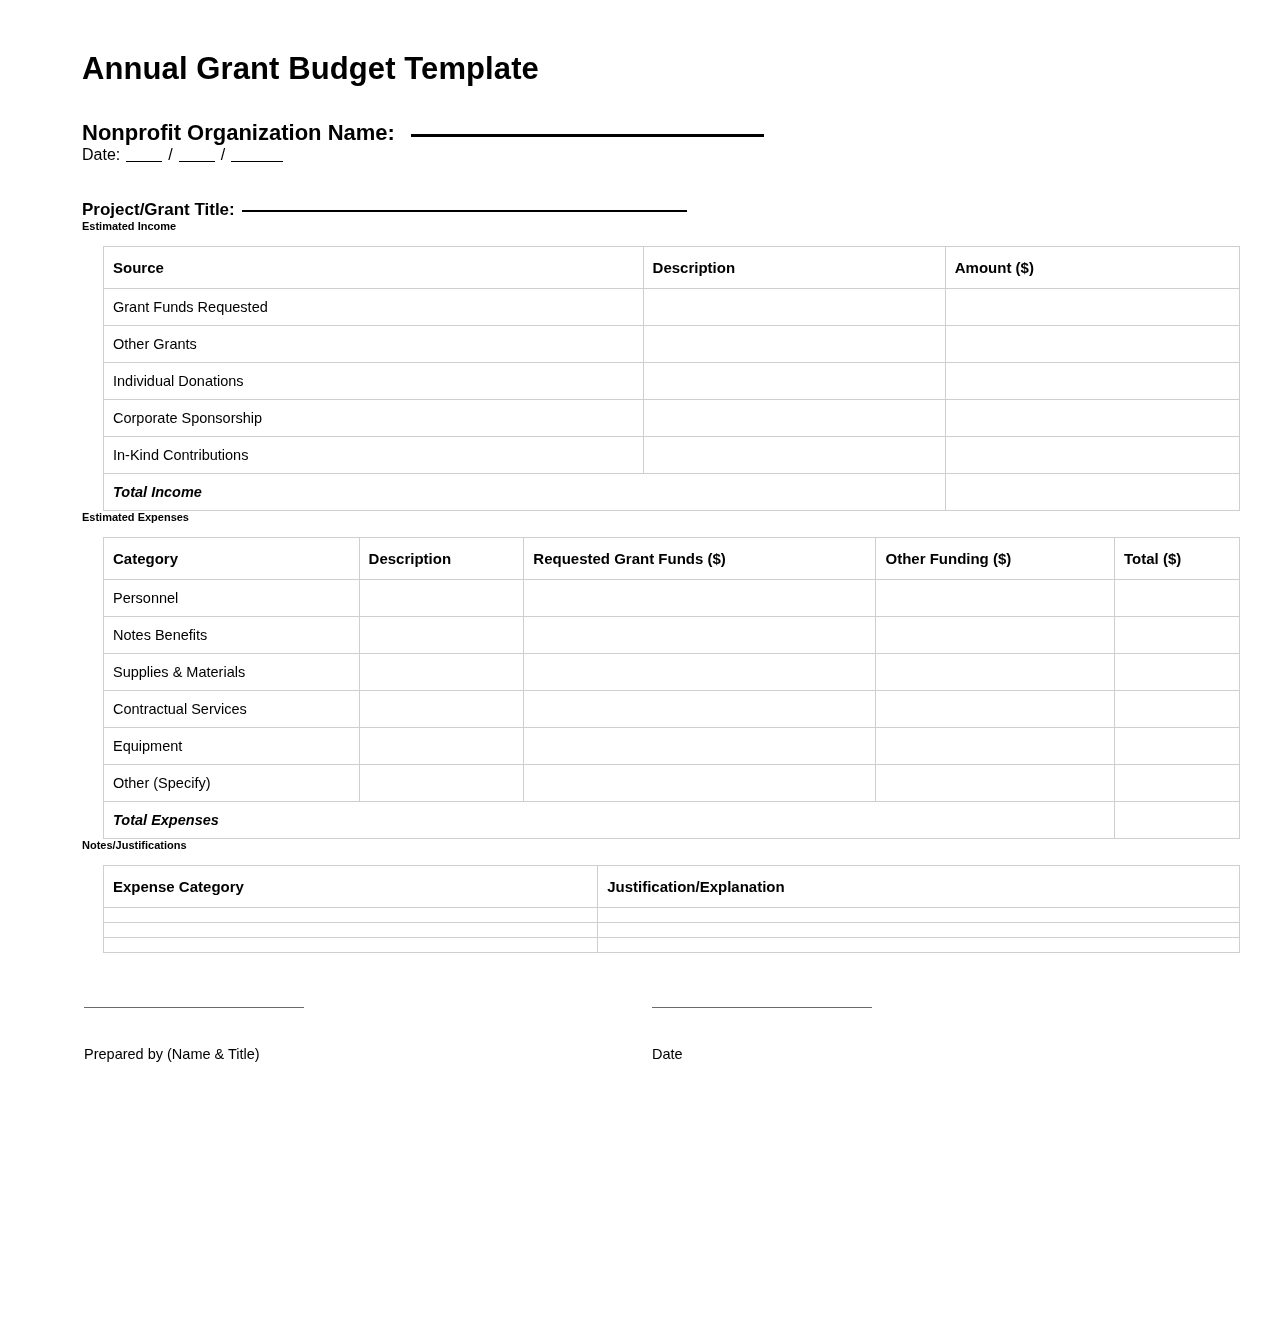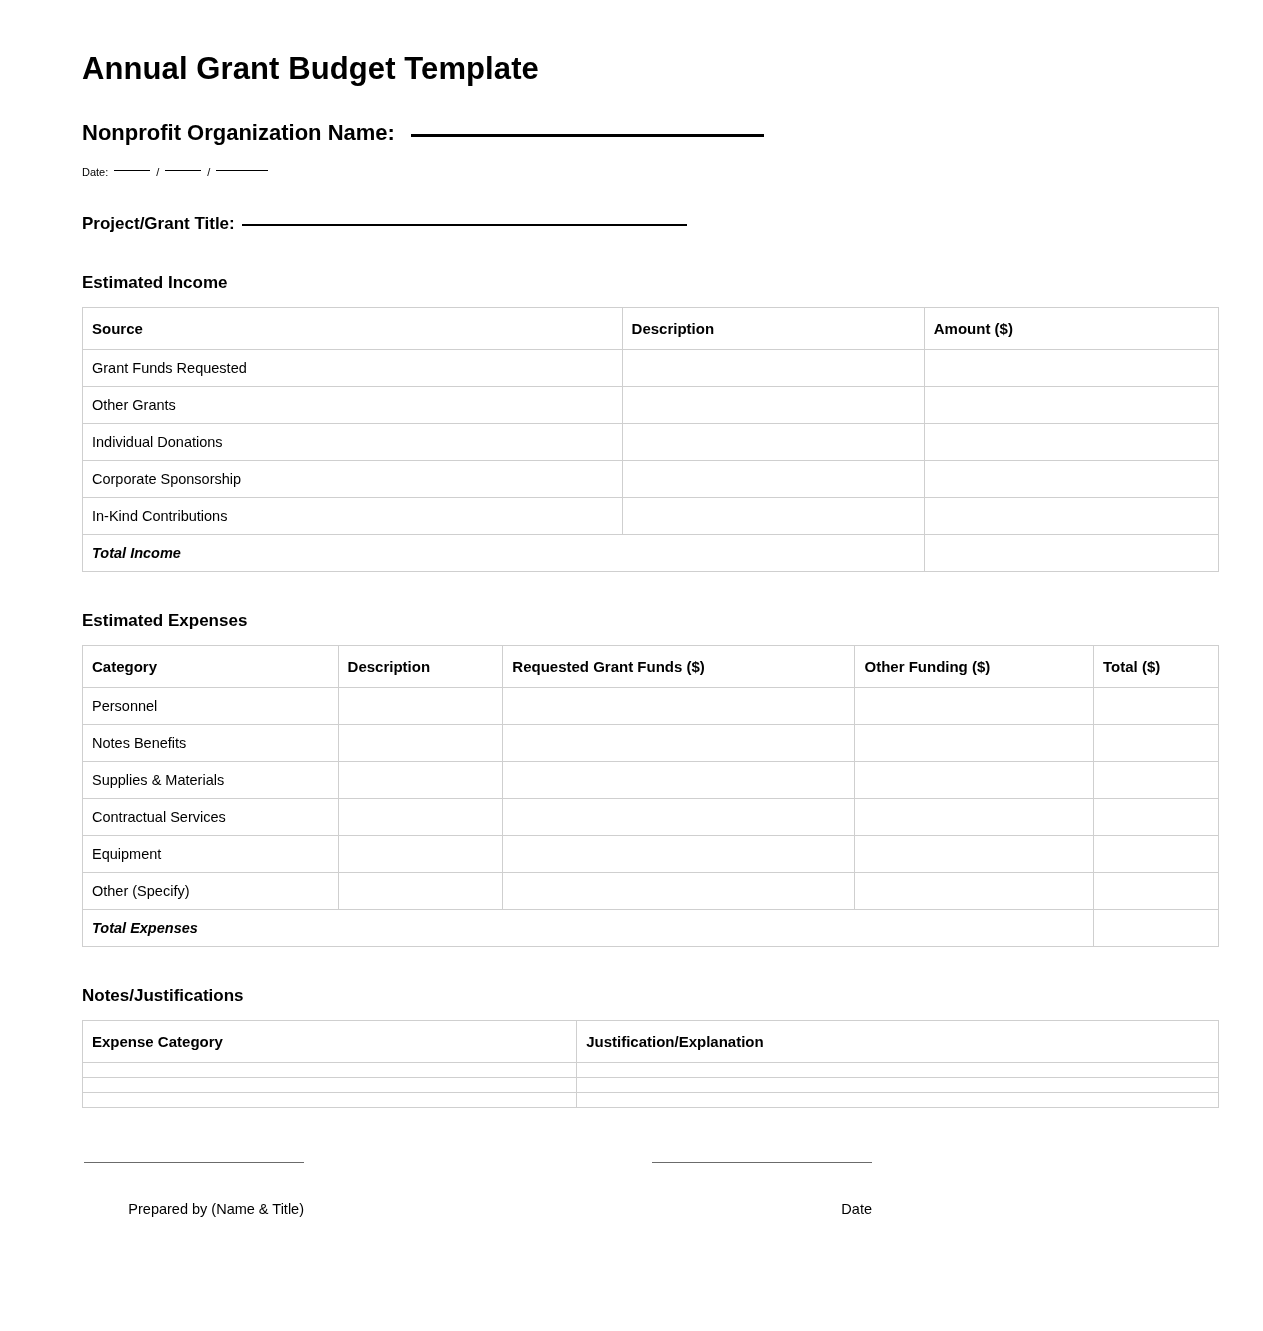--- a/index.html
+++ b/index.html
@@ -34,47 +34,47 @@
     align-items: baseline;
     gap: 16px;
   }
   .fill-line {
     display: inline-block;
     border-bottom: 3px solid #000;
     height: 0;
   }
   .org-fill { width: 353px; position: relative; top: -3px; }
   .date-line {
-    margin-top: 20px;
-    font-size: 11px;
-    display: flex;
-    align-items: center;
+    margin-top: 0;
+    font-size: 16px;
+    display: flex;
+    align-items: flex-end;
     gap: 6px;
   }
   .date-blank-sm { display:inline-block; border-bottom: 1.5px solid #000; width: 36px; height: 0; position: relative; top: -2px;}
   .date-blank-md { display:inline-block; border-bottom: 1.5px solid #000; width: 52px; height: 0; position: relative; top: -2px;}
   .project-line {
     margin-top: 36px;
     font-size: 17px;
     font-weight: bold;
     display: flex;
     align-items: baseline;
     gap: 7px;
   }
   .project-fill { width: 445px; border-bottom: 2.5px solid #000; position: relative; top: -3px; }
   .section-heading {
-    font-size: 17px;
-    font-weight: bold;
-    margin-top: 39px;
+    font-size: 11px;
+    font-weight: bold;
     margin-bottom: 14px;
   }
   table {
     border-collapse: collapse;
     width: 100%;
     table-layout: fixed;
+    margin-left: 21px;
   }
   table td, table th {
     border: 1px solid #cfcfcf;
     padding: 10px 9px;
     font-size: 14.5px;
     text-align: left;
     vertical-align: middle;
     height: 19px;
     box-sizing: border-box;
   }
@@ -85,21 +85,20 @@
   }
   .row-label { font-weight: normal; }
   .total-row td { font-weight: bold; font-style: italic; }
   .empty-cell { }
   .notes-table td { height: 11px; padding: 7px 9px; }
   .sign-area {
     margin-top: 54px;
     display: flex;
     gap: 348px;
     padding-left: 2px;
-    text-align: right;
   }
   .sign-block { width: 220px; }
   .sign-rule {
     border-bottom: 1.5px solid #6b6b6b;
     width: 220px;
     height: 0;
   }
   .sign-label {
     margin-top: 38px;
     font-size: 14.5px;

